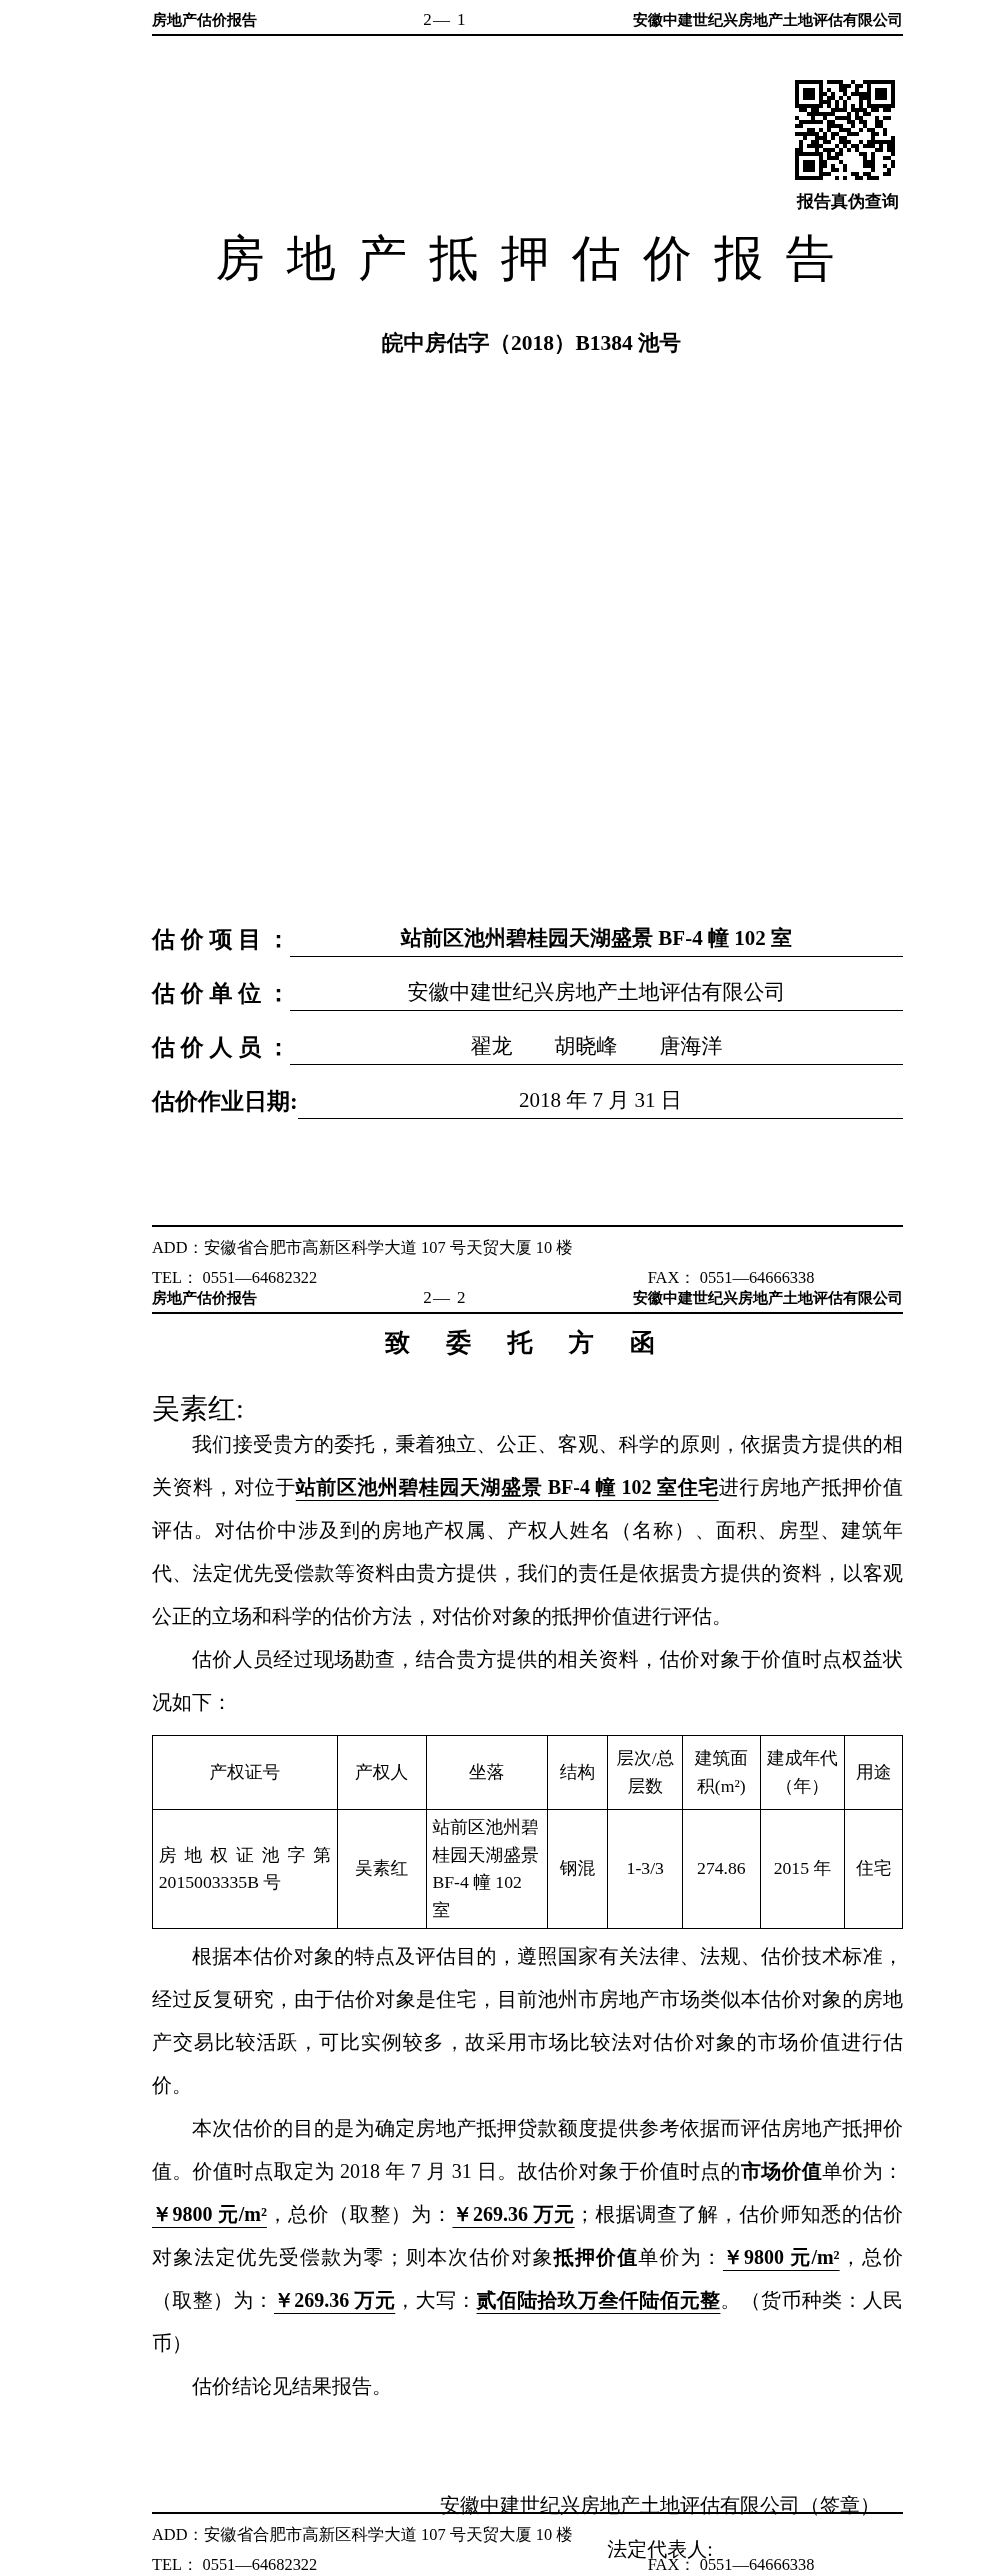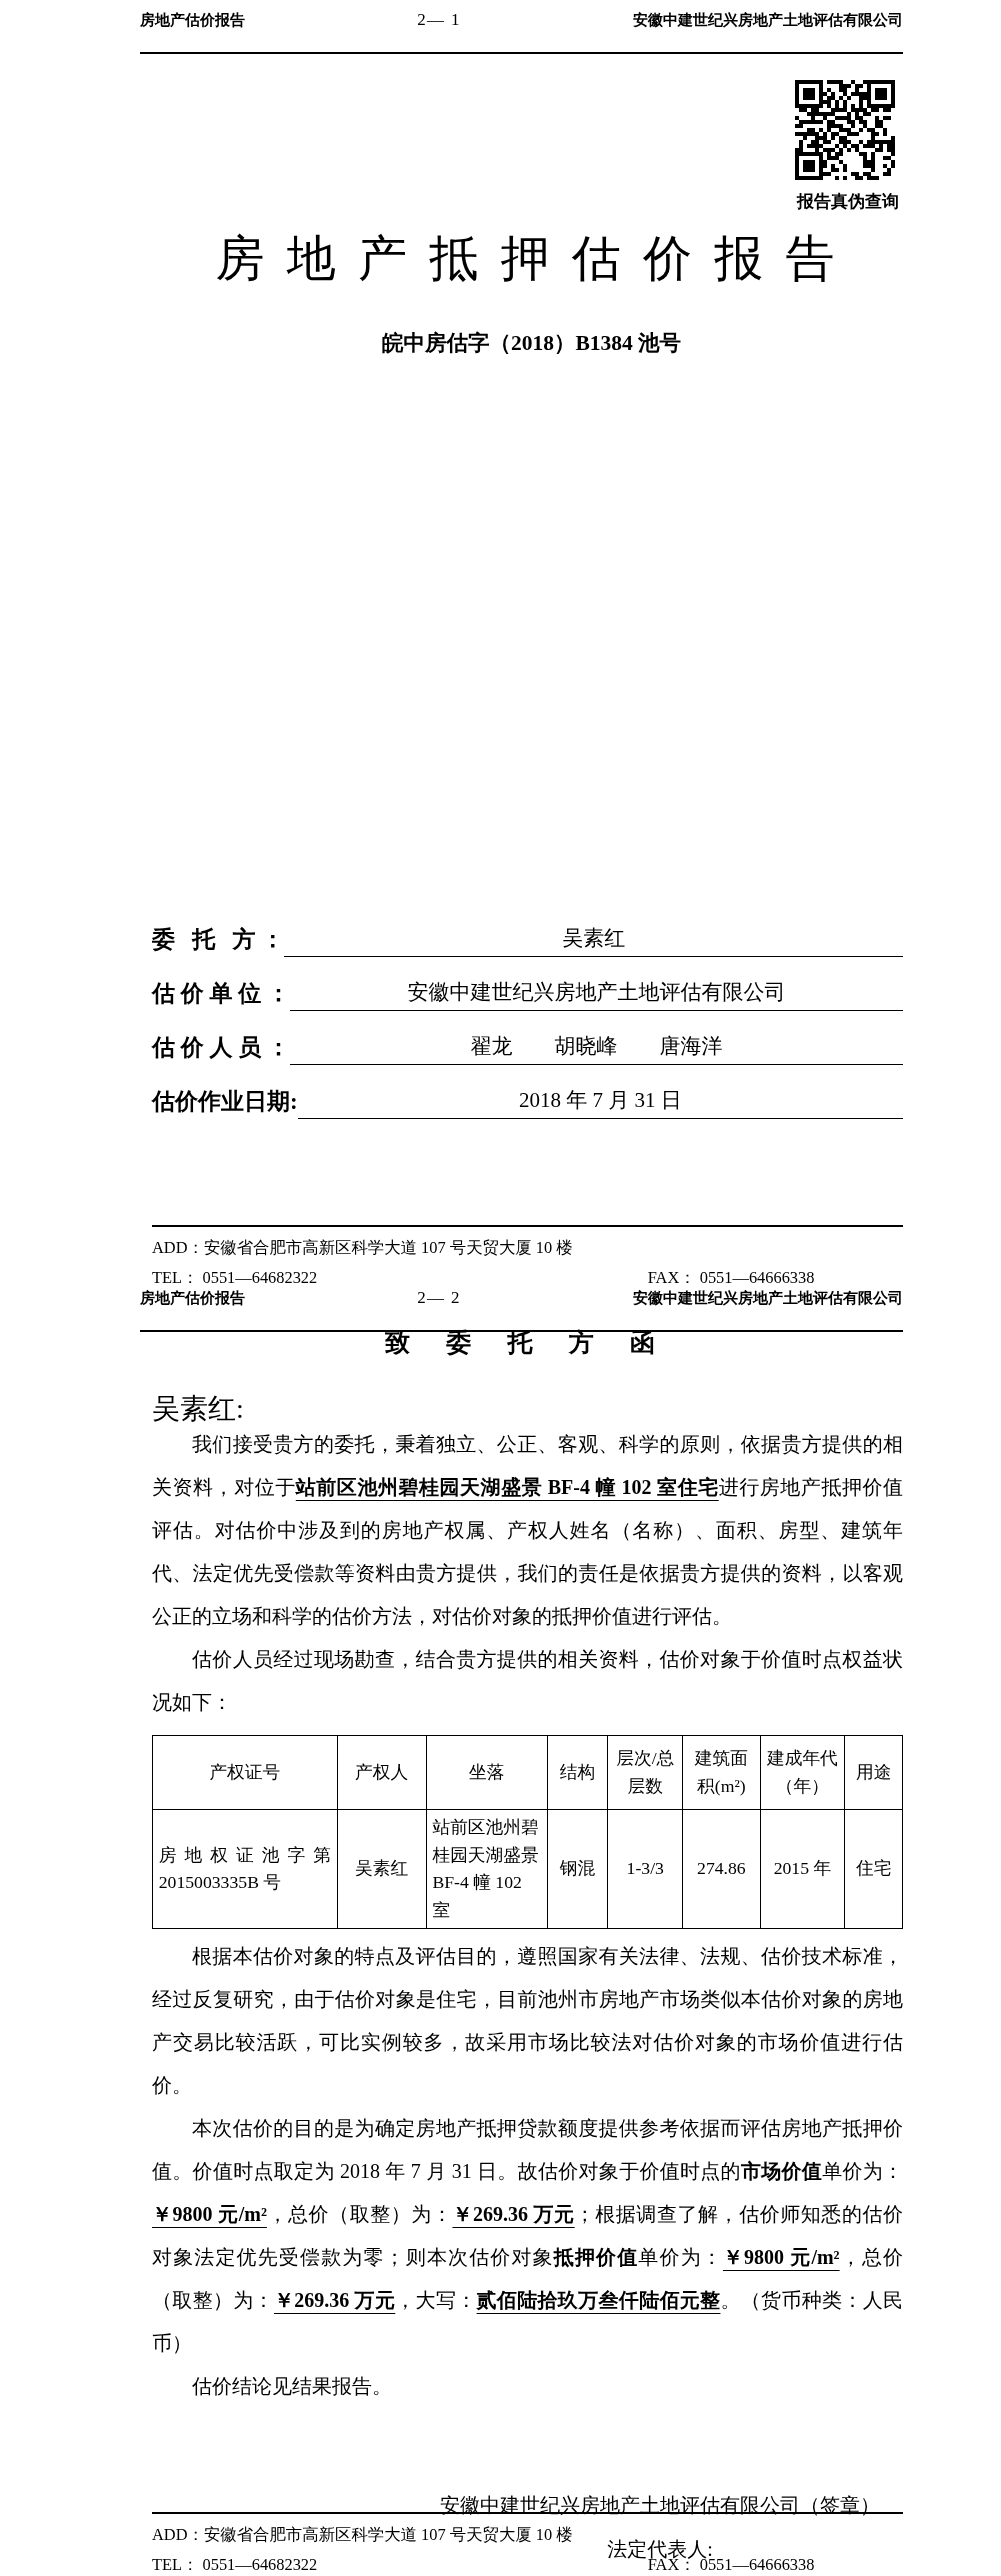--- a/index.html
+++ b/index.html
@@ -3,23 +3,23 @@
 <meta charset="utf-8">
 <style>
   html,body{margin:0;padding:0;background:#e8e8e8;}
   .page{
     position:relative;width:1002px;height:2576px;background:#ffffff;
     font-family:"Liberation Serif","DejaVu Serif",serif;color:#000;overflow:hidden;
     margin:0 auto;
   }
   
   .running-header{
-    position:absolute;left:140px;right:99px;
+    position:absolute;left:152px;right:99px;
     display:flex;justify-content:space-between;align-items:baseline;
-    border-bottom:2.5px solid #000;padding-bottom:22px;
+    border-bottom:2.5px solid #000;padding-bottom:4px;
     font-size:15px;font-weight:bold;
   }
   .h1pos{top:10px}
   .h2pos{top:1288px}
   .pageno{font-weight:normal;font-size:17px;letter-spacing:1.3px;}
 
   
   .qr-block{position:absolute;top:80px;right:103px;text-align:right;}
   .qr{width:100px;height:100px;display:block;margin-left:auto;margin-right:3.8px;background:#fff;}
   .qr-label{margin-top:10px;font-size:17px;font-weight:bold;white-space:nowrap;}
@@ -421,22 +421,22 @@
         <rect x="120" y="144" width="6" height="6" fill="#000"></rect>
       </svg>
     <div class="qr-label">报告真伪查询</div>
   </div>
 
   <h1 class="main-title">房 地 产 抵 押 估 价 报 告</h1>
   <div class="doc-number">皖中房估字（2018）B1384 池号</div>
 
   <div class="form-section">
     <div class="form-row">
-      <span class="form-label">委   托   方 ：</span>
-      <span class="form-value">吴素红</span>
+      <span class="form-label">估 价 项 目 ：</span>
+      <span class="form-value bold">站前区池州碧桂园天湖盛景 BF-4 幢 102 室</span>
     </div>
     <div class="form-row">
       <span class="form-label">估 价 单 位 ：</span>
       <span class="form-value">安徽中建世纪兴房地产土地评估有限公司</span>
     </div>
     <div class="form-row">
       <span class="form-label">估 价 人 员 ：</span>
       <span class="form-value">翟龙　　胡晓峰　　唐海洋</span>
     </div>
     <div class="form-row">

